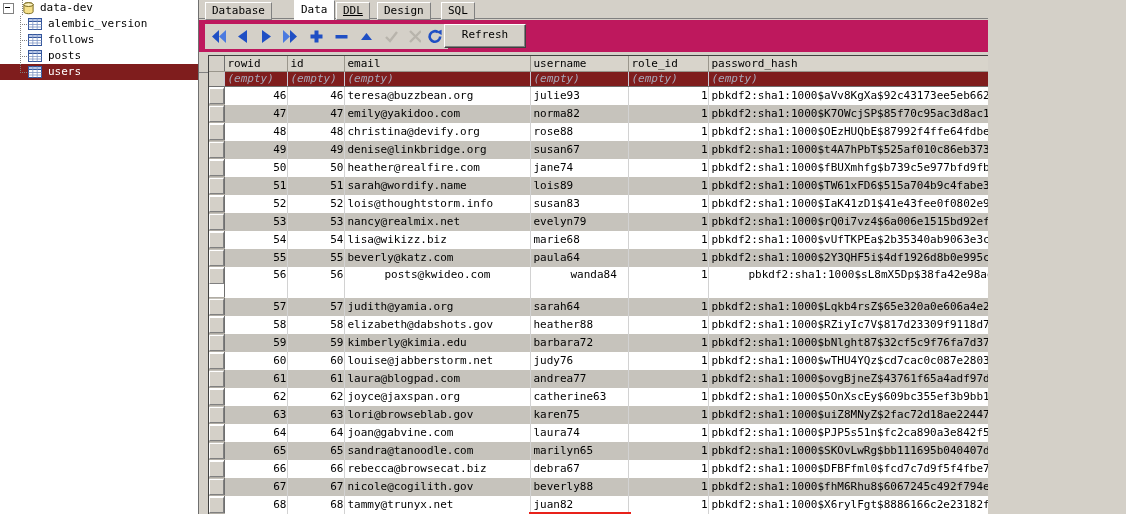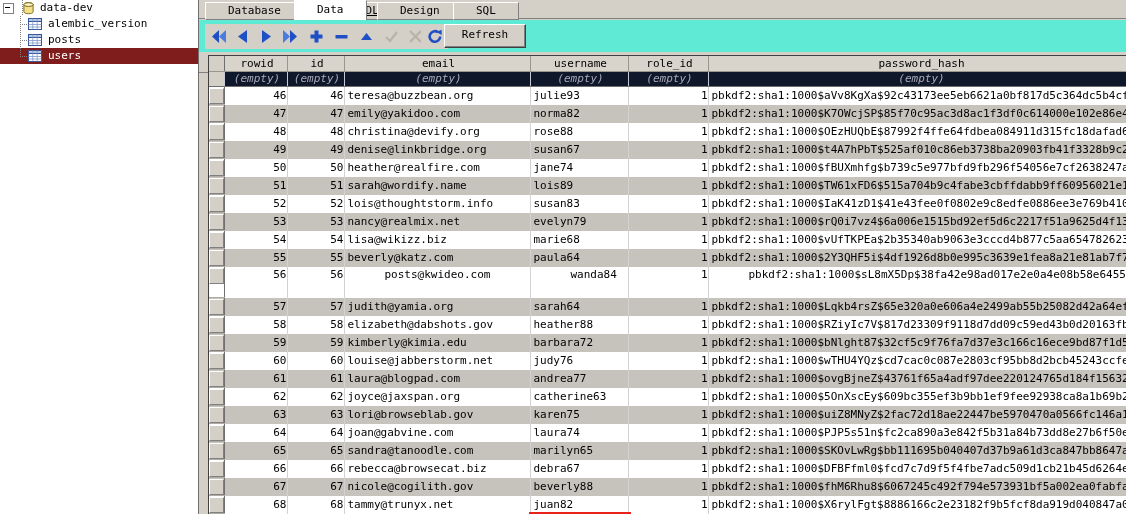--- a/index.html
+++ b/index.html
@@ -4,21 +4,21 @@
 <style>
   html, body {
     margin: 0; padding: 0;
     width: 1126px; height: 514px;
     overflow: hidden;
     background: #d4d0c8;
     font-family: "DejaVu Sans Mono", monospace;
     font-size: 11px;
     -webkit-font-smoothing: none;
   }
-  #app { position: relative; width: 1126px; height: 514px; }
+  #app { position: relative; width: 988px; height: 514px; }
 
   
   #tree-panel {
     position: absolute; left: 0; top: 0; width: 198px; height: 514px;
     background: #ffffff;
     border-right: 1px solid #6f6f6f;
     overflow: hidden;
   }
   .tree-row {
     position: relative;
@@ -59,36 +59,36 @@
     background: #d4d0c8;
   }
 
   
   #tabbar { position: relative; height: 19px; padding-left: 6px; }
   .tab {
     position: absolute; top: 2px; height: 16px; line-height: 15px;
     background: #d4d0c8;
     border: 1px solid #ffffff;
     border-right-color: #808080; border-bottom-color: #808080;
-    padding: 0 22px;
+    padding: 0 6px;
     font-family: "DejaVu Sans Mono", monospace; font-size: 11px;
     color: #000; white-space: nowrap;
   }
   .tab.active {
     top: 0px; height: 19px; line-height: 17px;
     background: #ffffff; z-index: 5;
     border-bottom: none;
     font-weight: normal;
   }
   #tabline { position: absolute; left: 0; right: 0; top: 18px; height: 1px; background: #808080; }
 
   
   #toolbar {
     position: absolute; left: 0; top: 20px; right: 0; height: 32px;
-    background: #5eead4;
+    background: #be185d;
   }
   .tbtn {
     position: absolute; top: 4px; width: 25px; height: 23px;
     background: #d4d0c8;
     border: 1px solid #d4d0c8;
     display: flex; align-items: center; justify-content: center;
   }
   .tbtn svg { display: block; }
   #refresh-button {
     position: absolute; top: 4px; left: 245px; width: 80px; height: 22px;
@@ -113,27 +113,27 @@
   #grid th, #grid td {
     font-family: "DejaVu Sans Mono", monospace; font-size: 11px;
     padding: 0; margin: 0;
     white-space: nowrap; overflow: hidden;
   }
   
   #grid thead th {
     background: #d8d4cb;
     border-right: 1px solid #9a968c;
     border-bottom: 1px solid #9a968c;
-    color: #000; font-weight: normal; text-align: center;
+    color: #000; font-weight: normal; text-align: left;
     height: 15px; line-height: 15px;
     padding-left: 3px;
     vertical-align: middle;
   }
   #grid thead tr.filter th {
-    background: #0f172a;
+    background: #7f1d1d;
     color: #a8a8b8;
     font-style: italic;
     height: 14px; line-height: 14px;
     border-bottom: 1px solid #6f6f6f;
     border-right: 1px solid #c8c8d4;
   }
   #grid th.gutter, #grid td.gutter {
     width: 15px; min-width:15px; max-width:15px;
     background: #d4d0c8;
     border-right: 1px solid #6f6f6f;
@@ -205,20 +205,30 @@
     <div id="tree-children">
         <div class="tree-row">
           <span class="tw-spacer"></span>
           <span class="dotline tee"></span>
           <span class="tbl-icon"><svg width="14" height="12" viewBox="0 0 14 12">
               <rect x="0.5" y="0.5" width="13" height="11" fill="#ffffff" stroke="#33559b"></rect>
               <rect x="0.5" y="0.5" width="13" height="3" fill="#b9c8e8" stroke="#33559b"></rect>
               <path d="M4.8,0.5 V11.5 M9.2,0.5 V11.5 M0.5,6.5 H13.5 M0.5,9 H13.5" stroke="#7f96c4" stroke-width="0.8" fill="none"></path>
             </svg></span>
           <span class="tree-label">alembic_version</span>
+        </div>
+        <div class="tree-row">
+          <span class="tw-spacer"></span>
+          <span class="dotline tee"></span>
+          <span class="tbl-icon"><svg width="14" height="12" viewBox="0 0 14 12">
+              <rect x="0.5" y="0.5" width="13" height="11" fill="#ffffff" stroke="#33559b"></rect>
+              <rect x="0.5" y="0.5" width="13" height="3" fill="#b9c8e8" stroke="#33559b"></rect>
+              <path d="M4.8,0.5 V11.5 M9.2,0.5 V11.5 M0.5,6.5 H13.5 M0.5,9 H13.5" stroke="#7f96c4" stroke-width="0.8" fill="none"></path>
+            </svg></span>
+          <span class="tree-label">follows</span>
         </div>
         <div class="tree-row">
           <span class="tw-spacer"></span>
           <span class="dotline tee"></span>
           <span class="tbl-icon"><svg width="14" height="12" viewBox="0 0 14 12">
               <rect x="0.5" y="0.5" width="13" height="11" fill="#ffffff" stroke="#33559b"></rect>
               <rect x="0.5" y="0.5" width="13" height="3" fill="#b9c8e8" stroke="#33559b"></rect>
               <path d="M4.8,0.5 V11.5 M9.2,0.5 V11.5 M0.5,6.5 H13.5 M0.5,9 H13.5" stroke="#7f96c4" stroke-width="0.8" fill="none"></path>
             </svg></span>
           <span class="tree-label">posts</span>
@@ -238,21 +248,21 @@
 
   <div id="main">
 
     <div id="tabbar">
       <div id="tabline"></div>
       <div id="tabs-host">
           <div class="tab" style="left: 6px;">Database</div>
           <div class="tab active" style="left: 95px;">Data</div>
           <div class="tab" style="left: 137px; text-decoration: underline;">DDL</div>
           <div class="tab" style="left: 178px;">Design</div>
-          <div class="tab" style="left: 242px; margin-left: 12px;">SQL</div>
+          <div class="tab" style="left: 242px;">SQL</div>
         </div>
     </div>
 
     <div id="toolbar">
       <div class="tbtn" style="left:6px">
         <svg width="17" height="15" viewBox="0 0 17 15">
           <polygon points="9,1 9,14 2,7.5" fill="#1f4fc4"></polygon>
           <polygon points="16,1 16,14 9,7.5" fill="#4b7ae0"></polygon>
         </svg>
       </div>

